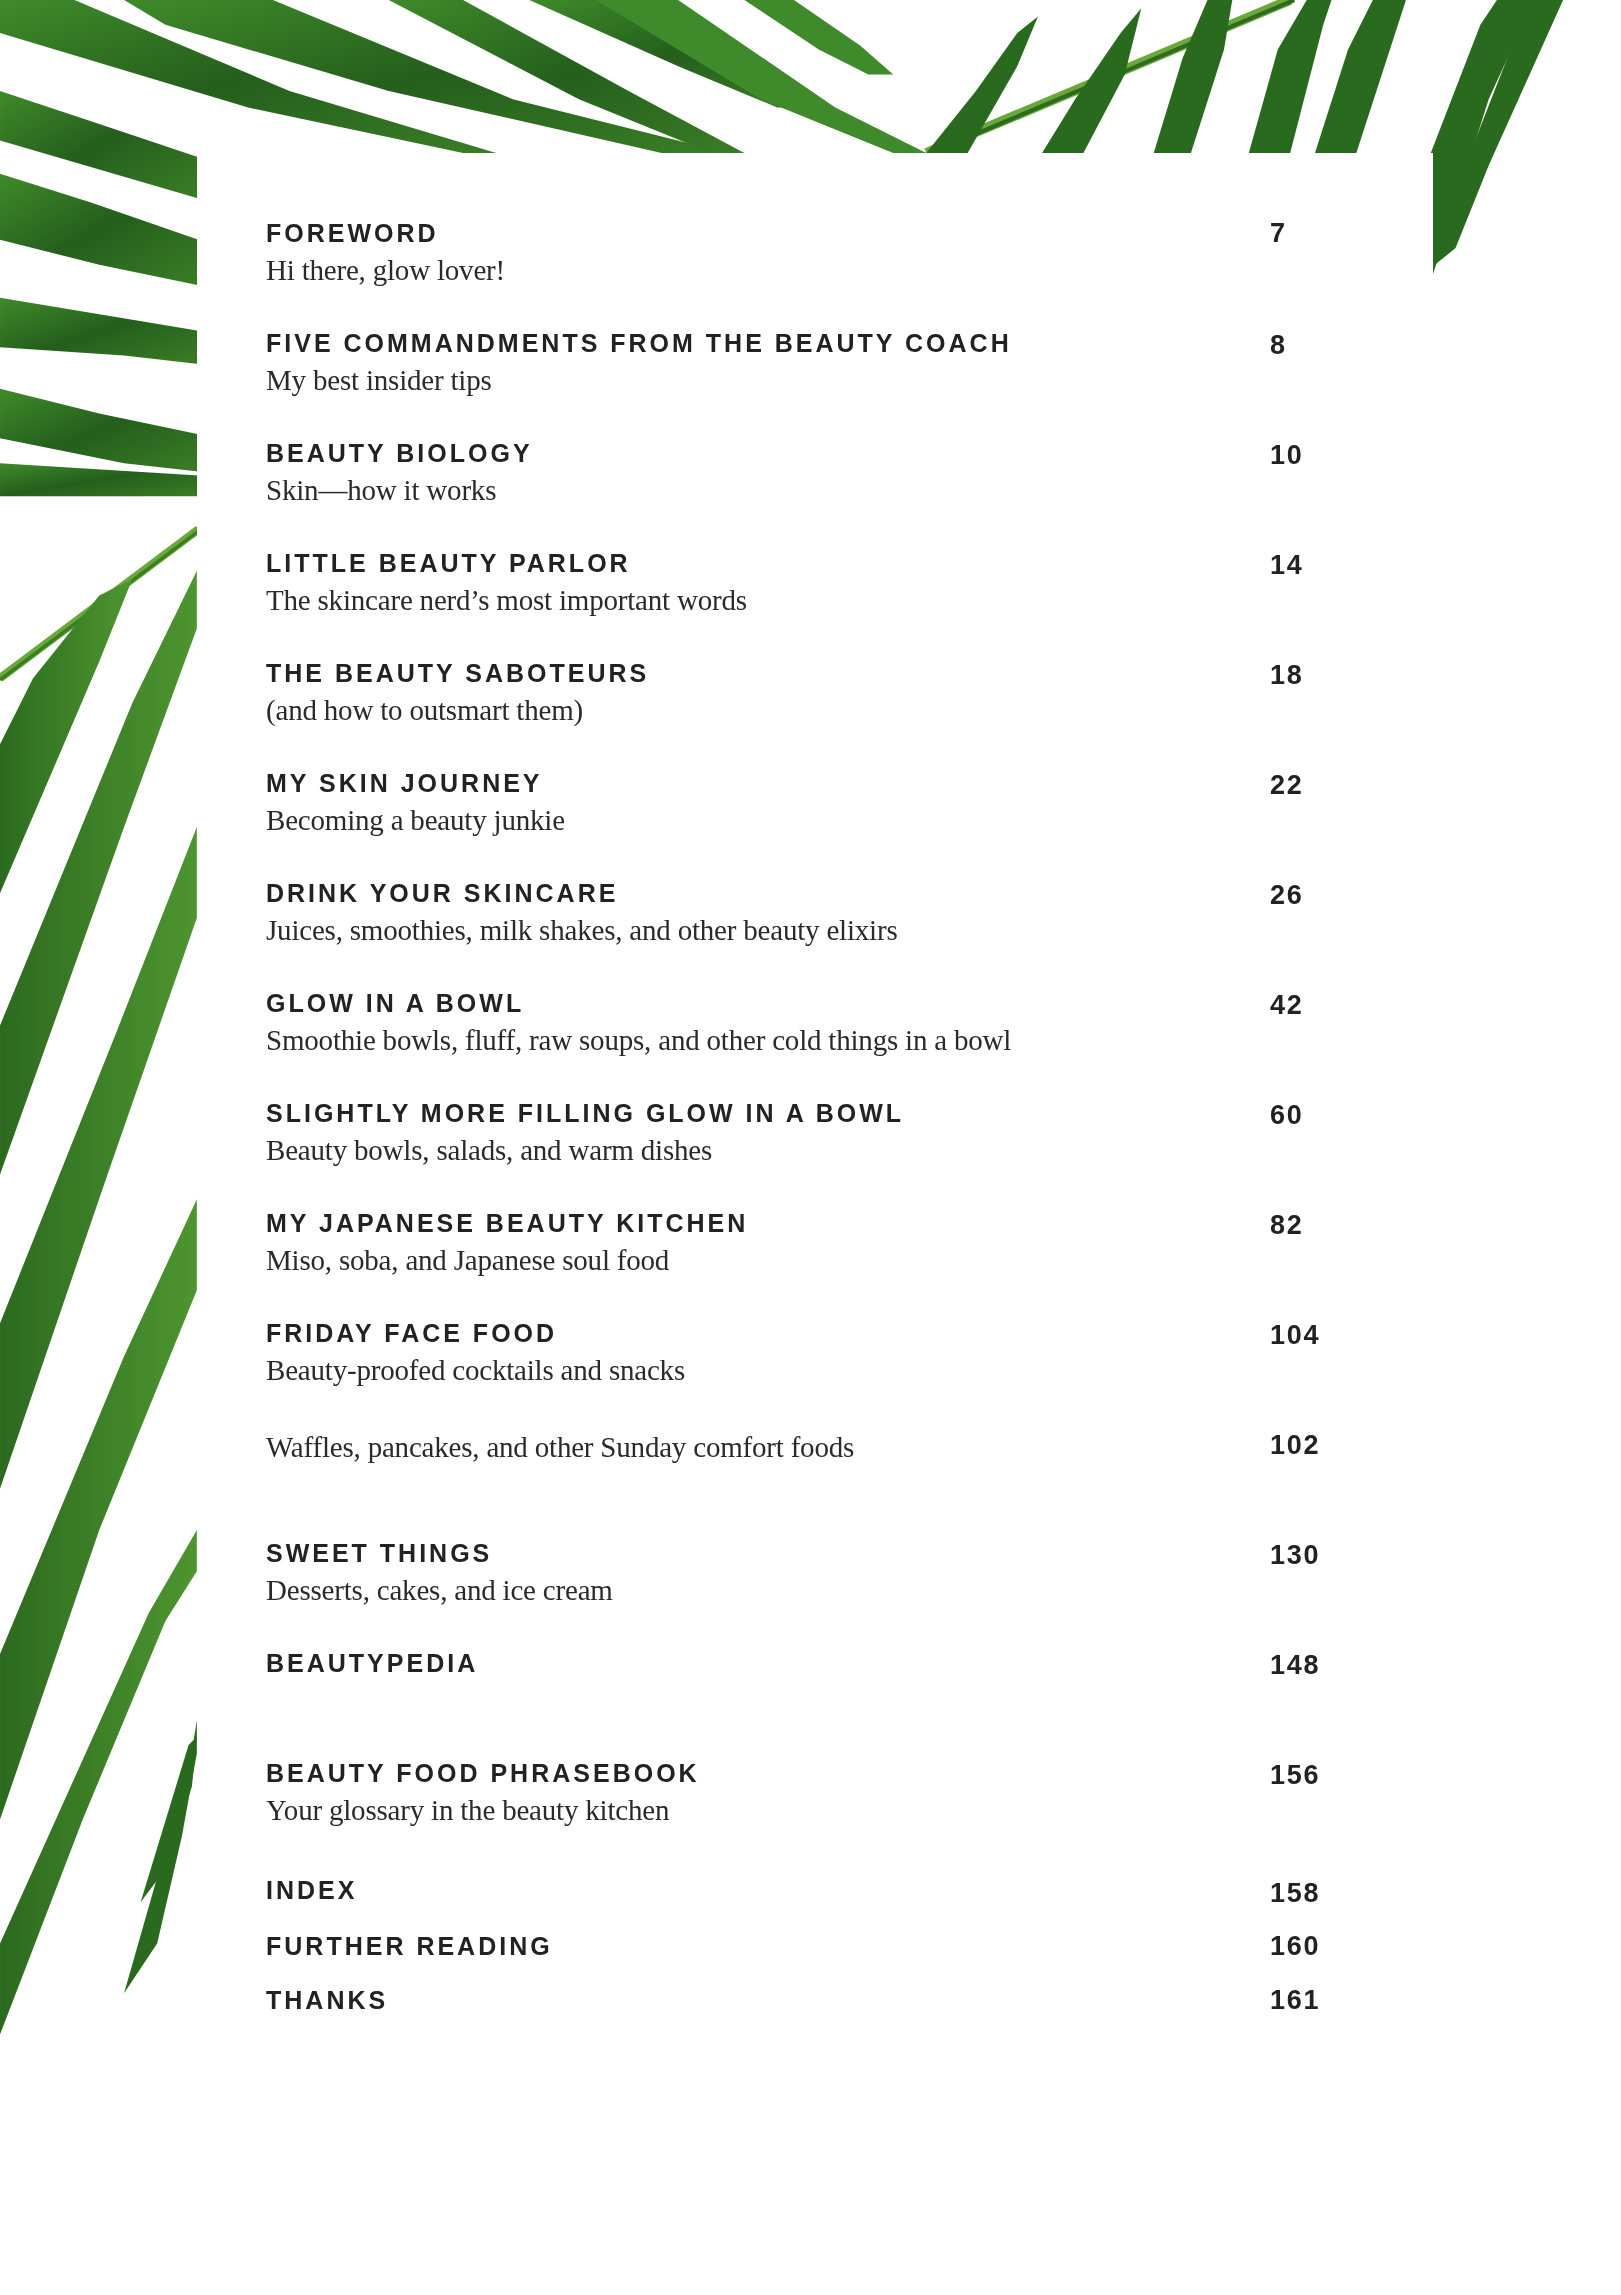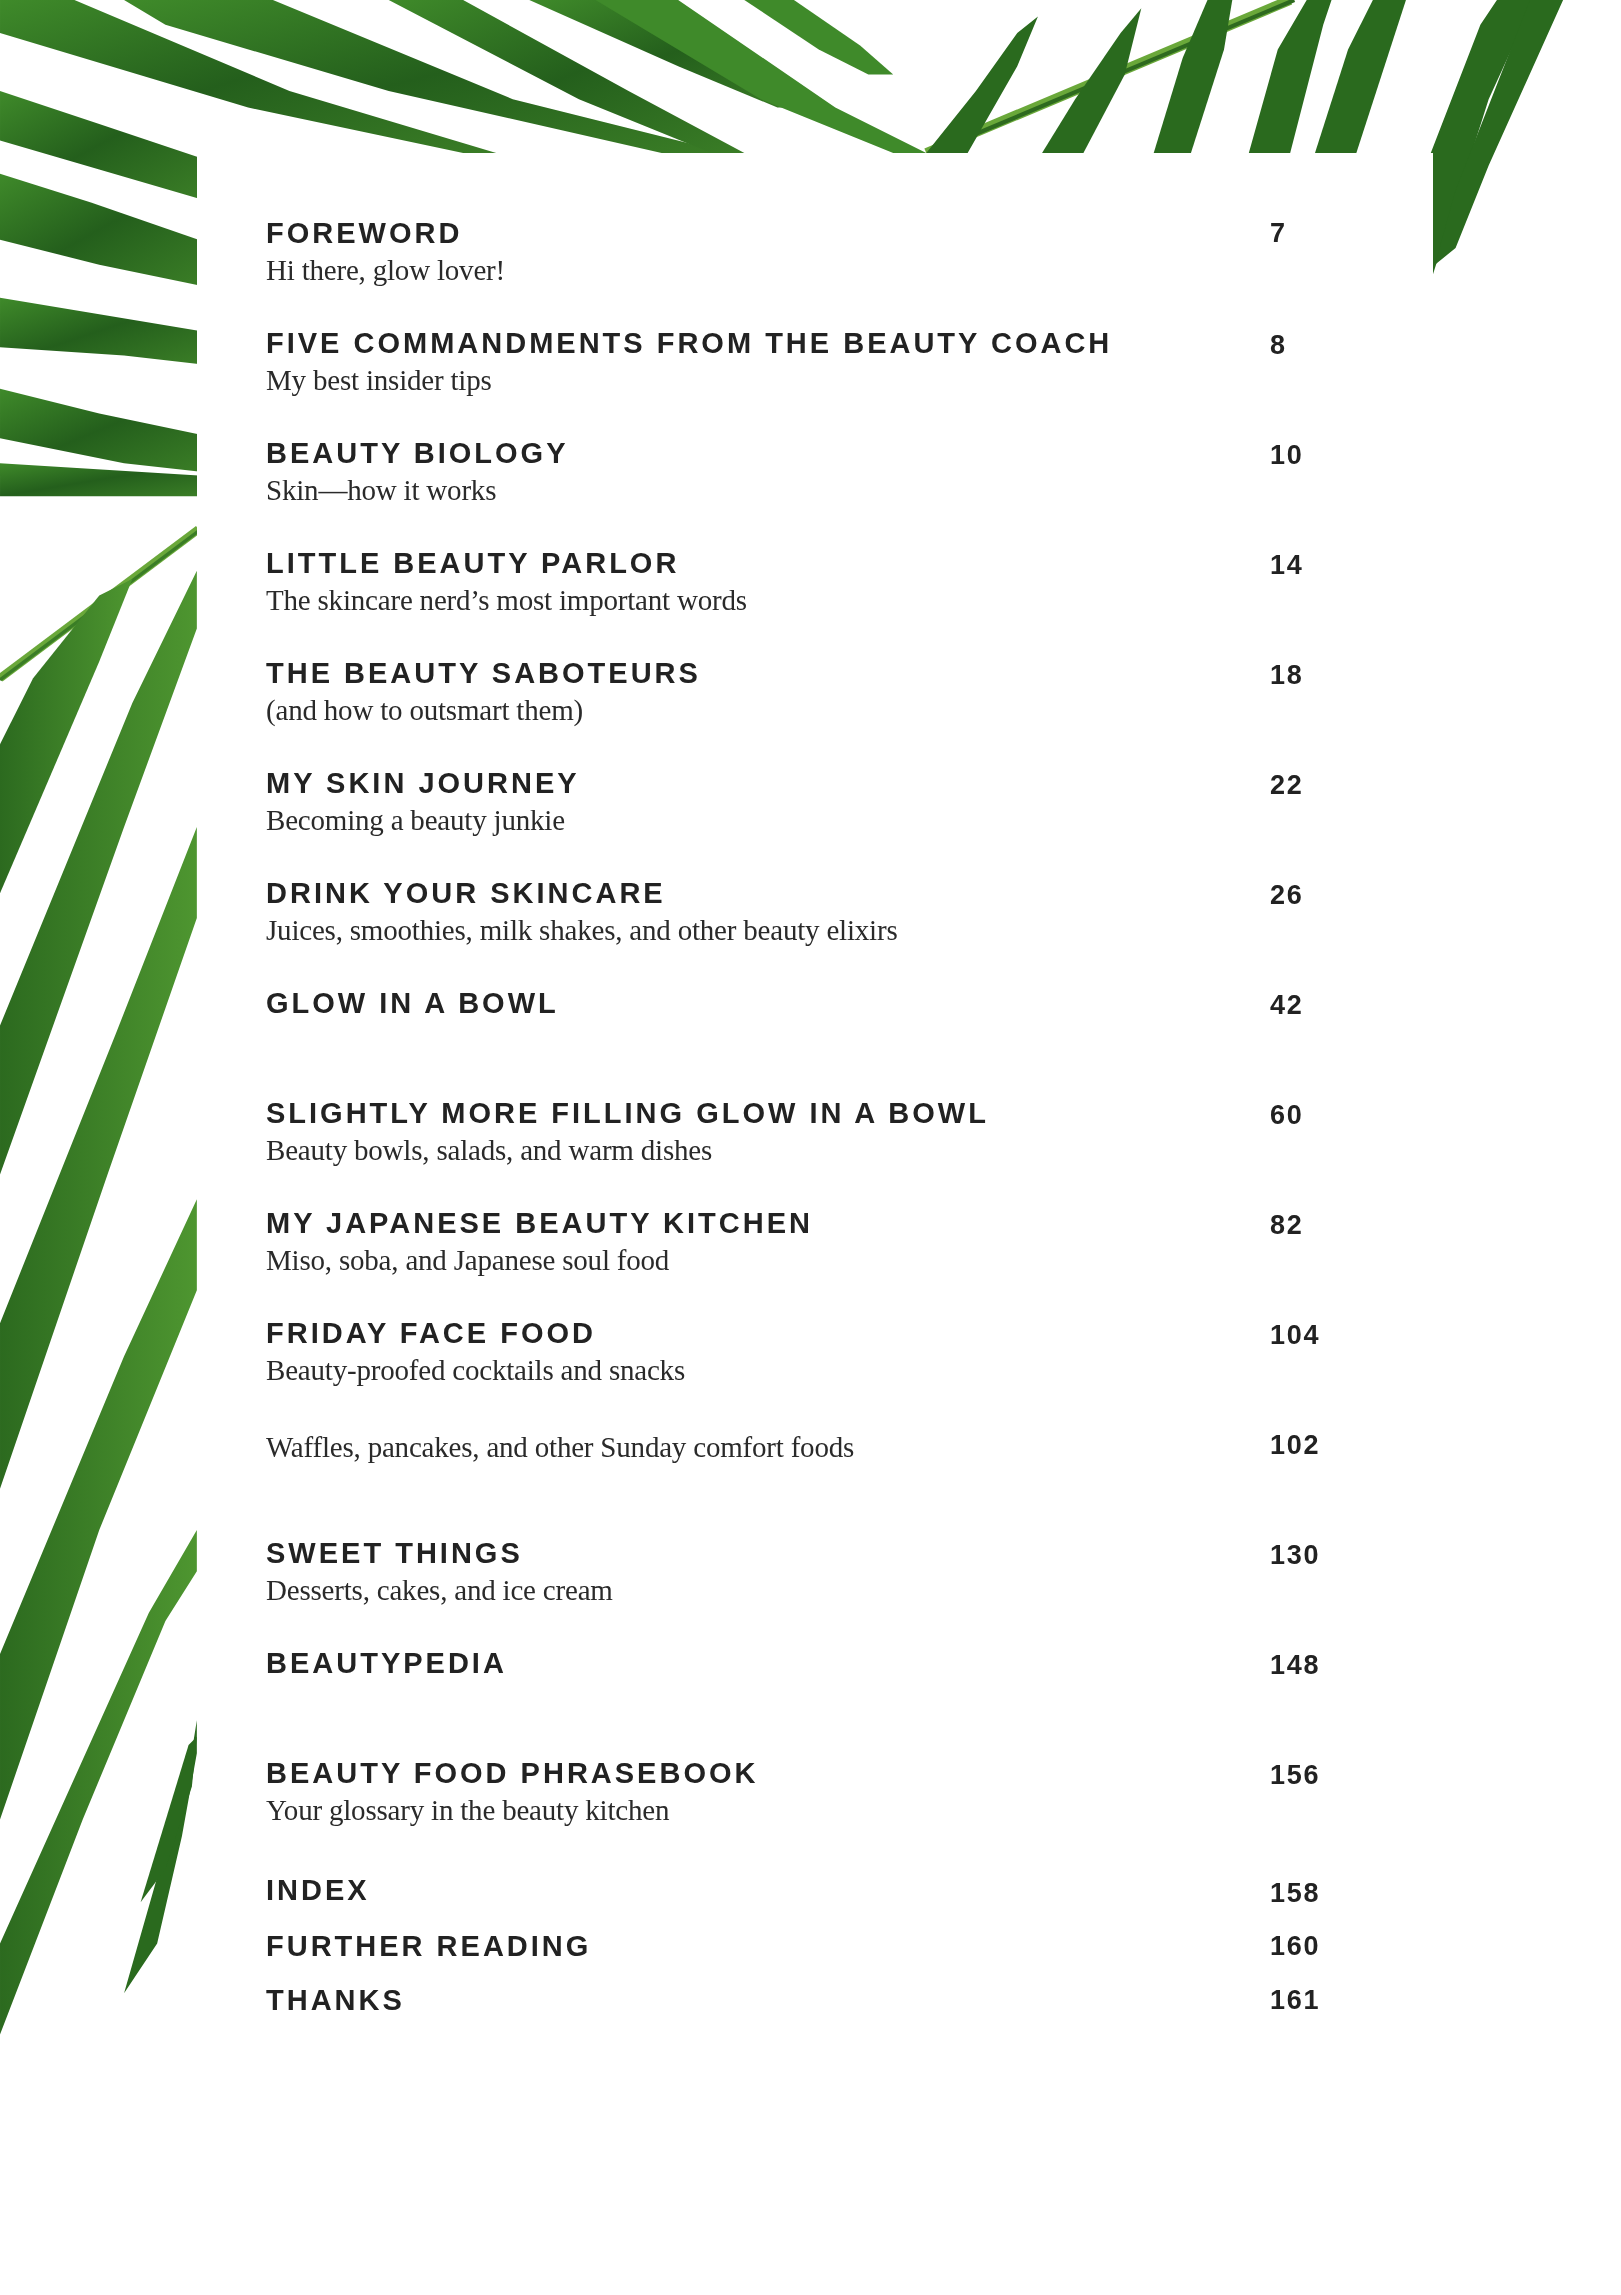--- a/index.html
+++ b/index.html
@@ -9,21 +9,21 @@
   }
   .leaves { position:absolute; left:0; top:0; width:1621px; height:2295px; }
   .panel {
     position:absolute; left:197px; top:153px; width:1236px; height:2142px;
     background:#ffffff;
   }
   .toc { position:absolute; left:0; top:0; width:100%; height:100%; }
   .entry { position:absolute; left:69px; width:1158px; }
   .entry-title {
     font-family:"Liberation Sans", sans-serif; font-weight:700;
-    font-size:29px; letter-spacing:3px; color:#222222;
+    font-size:25px; letter-spacing:3px; color:#222222;
     line-height:33px; white-space:nowrap;
   }
   .entry-sub {
     font-family:Liberation Serif, serif; font-size:29px; color:#2a2a2a;
     line-height:41px; white-space:nowrap; letter-spacing:-0.2px;
   }
   .page-num {
     position:absolute; left:1073px;
     font-family:"Liberation Sans", sans-serif; font-weight:700;
     font-size:27px; letter-spacing:1.7px; color:#222222; line-height:33px;
@@ -130,20 +130,21 @@
     <div class="page-num" style="top:616px">22</div>
 
     <div class="entry" style="top:724px">
       <div class="entry-title">DRINK YOUR SKINCARE</div>
       <div class="entry-sub">Juices, smoothies, milk shakes, and other beauty elixirs</div>
     </div>
     <div class="page-num" style="top:726px">26</div>
 
     <div class="entry" style="top:834px">
       <div class="entry-title">GLOW IN A BOWL</div>
+      <div class="entry-sub">Smoothie bowls, fluff, raw soups, and other cold things in a bowl</div>
     </div>
     <div class="page-num" style="top:836px">42</div>
 
     <div class="entry" style="top:944px">
       <div class="entry-title">SLIGHTLY MORE FILLING GLOW IN A BOWL</div>
       <div class="entry-sub">Beauty bowls, salads, and warm dishes</div>
     </div>
     <div class="page-num" style="top:946px">60</div>
 
     <div class="entry" style="top:1054px">

